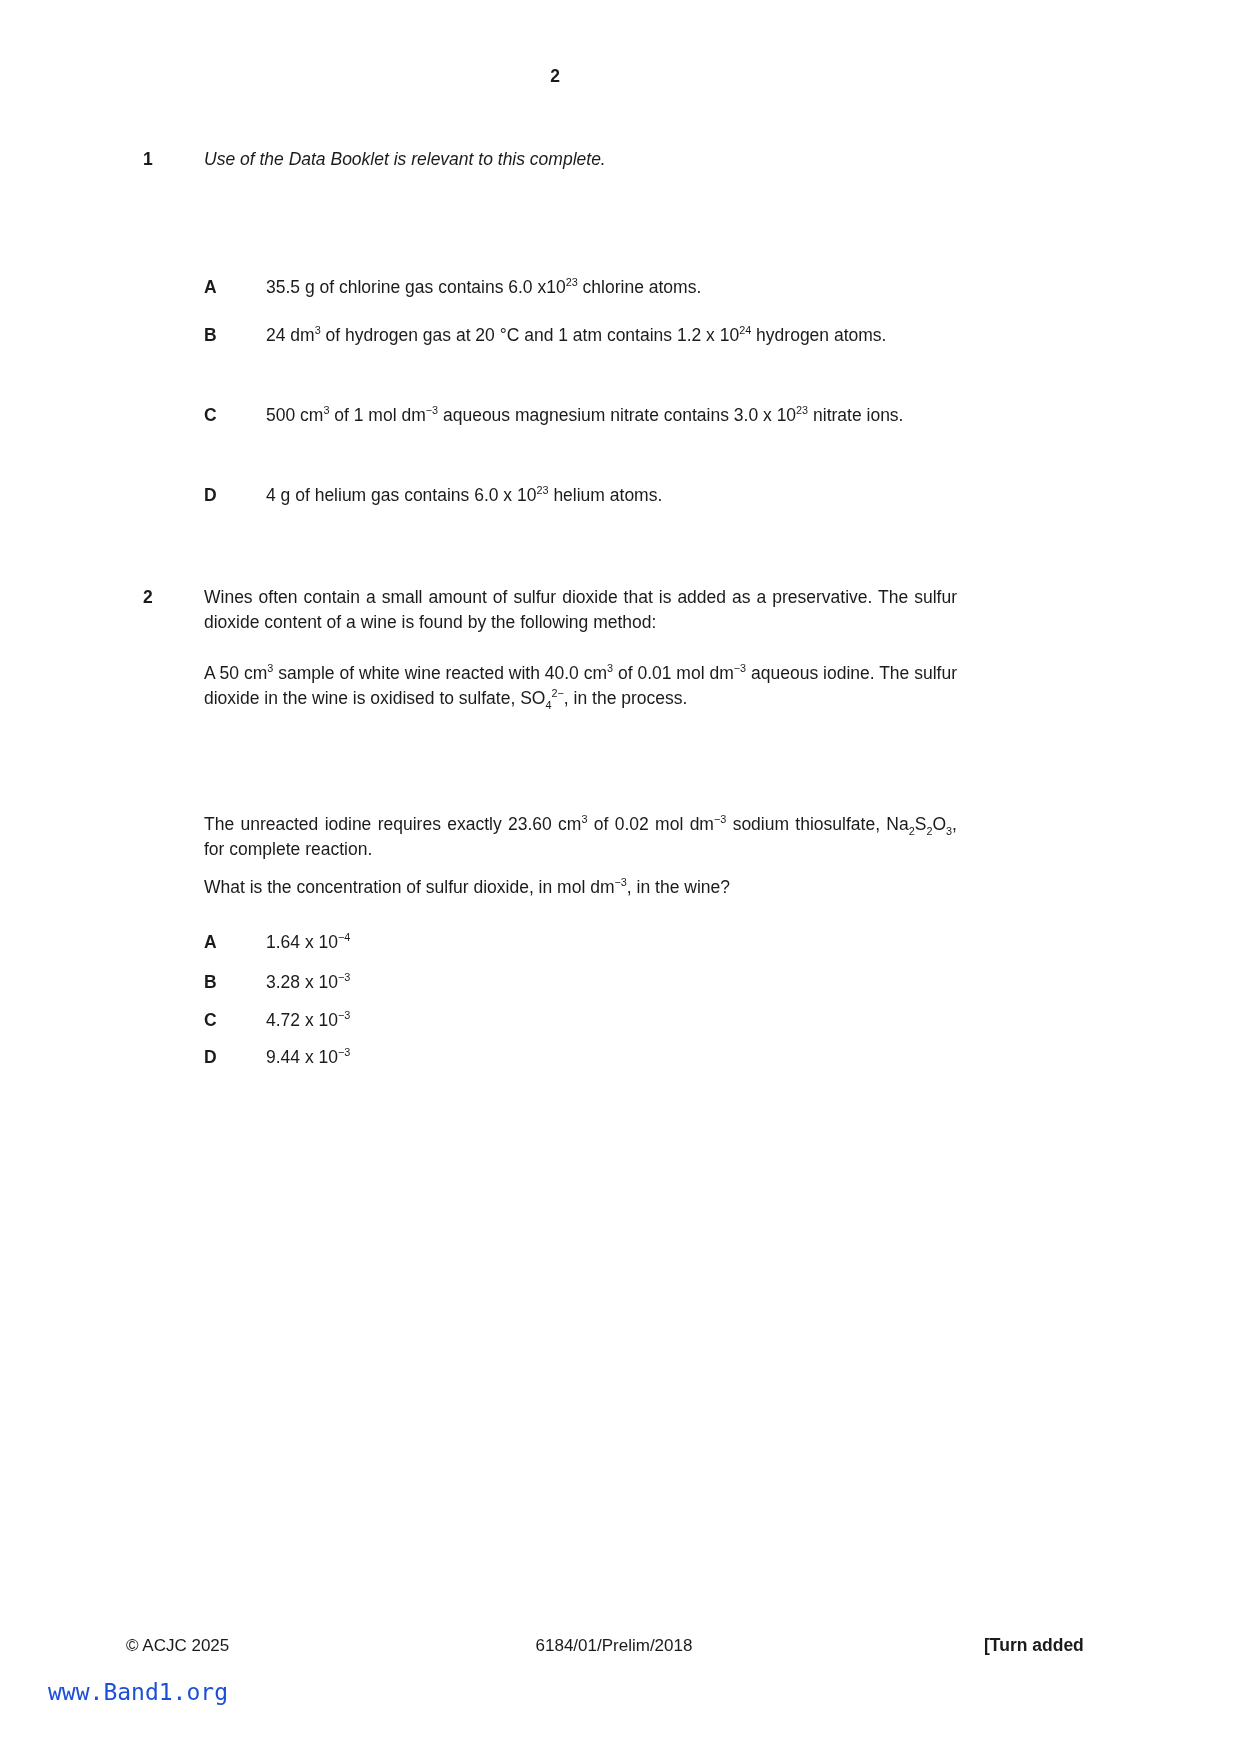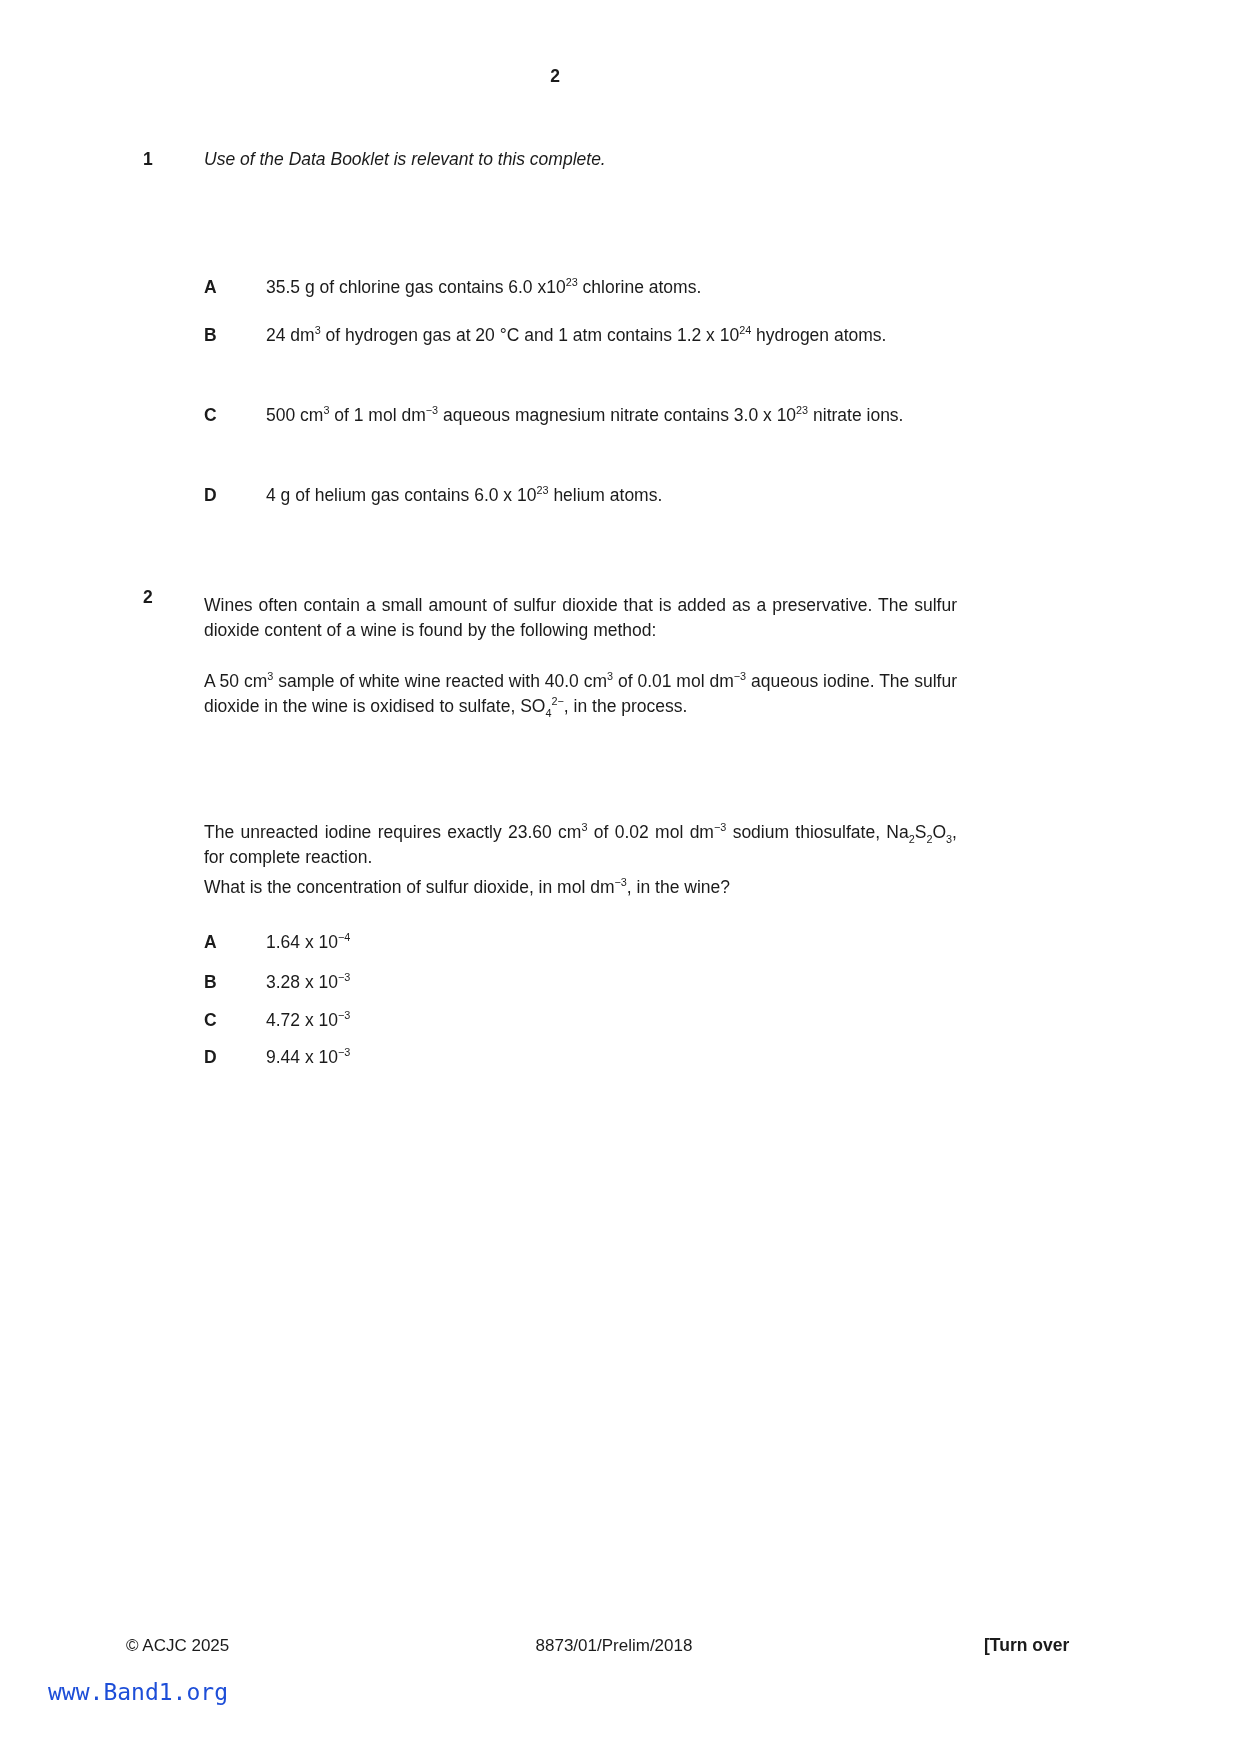--- a/index.html
+++ b/index.html
@@ -25,21 +25,21 @@
   }
 
   .q-row { display: flex; }
   .q-numcol { width: 61px; flex: 0 0 61px; font-weight: bold; }
   .q-bodycol { width: 753px; flex: 0 0 753px; }
 
   .opt-row { display: flex; }
   .opt-label { width: 62px; flex: 0 0 62px; font-weight: bold; }
   .opt-text { width: 691px; flex: 0 0 691px; text-align: justify; }
 
-  .para { text-align: justify; margin-top: 8px; }
+  .para { text-align: justify; }
 
   .equation {
     width: 753px; text-align: center; font-size: 19px;
     white-space: nowrap; text-indent: 28px;
   }
   .rxn-arrow {
     display: inline-block;
     width: 86px; height: 2.4px;
     background: #222;
     vertical-align: middle;
@@ -124,17 +124,17 @@
     <div class="opt-label">C</div>
     <div class="opt-text">4.72 x 10<sup>−3</sup></div>
   </div>
 
   <div class="abs opt-row" style="top:1045px; left:204px;">
     <div class="opt-label">D</div>
     <div class="opt-text">9.44 x 10<sup>−3</sup></div>
   </div>
 
   <div class="abs footer-copy">© ACJC 2025</div>
-  <div class="abs footer-code">8873/01/Prelim/2018</div>
-  <div class="abs footer-turn">[Turn over</div>
+  <div class="abs footer-code">6184/01/Prelim/2018</div>
+  <div class="abs footer-turn">[Turn added</div>
   <div class="abs watermark">www.Band1.org</div>
 
 </div>
 
 </body></html>

